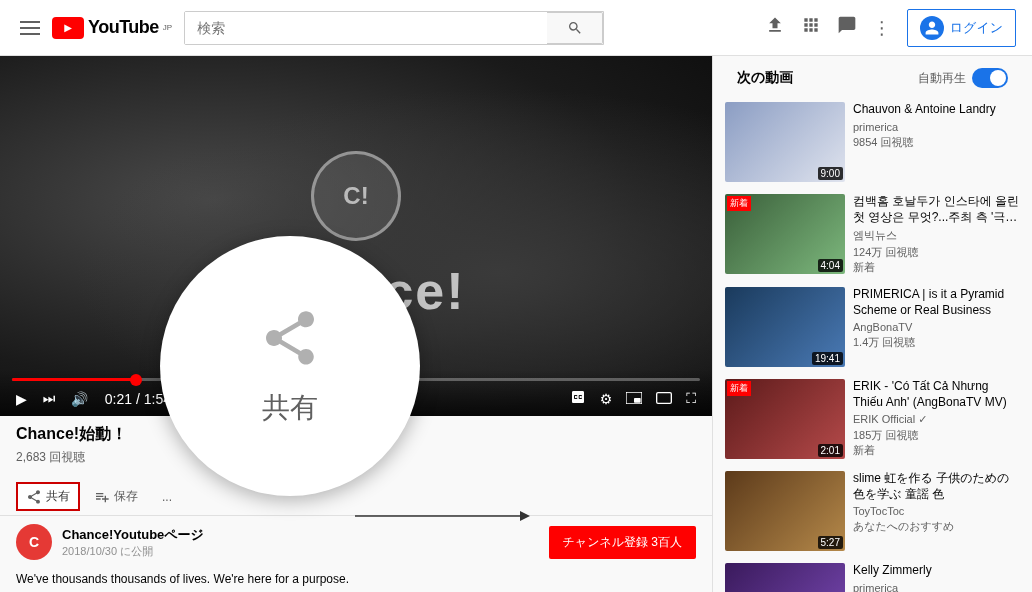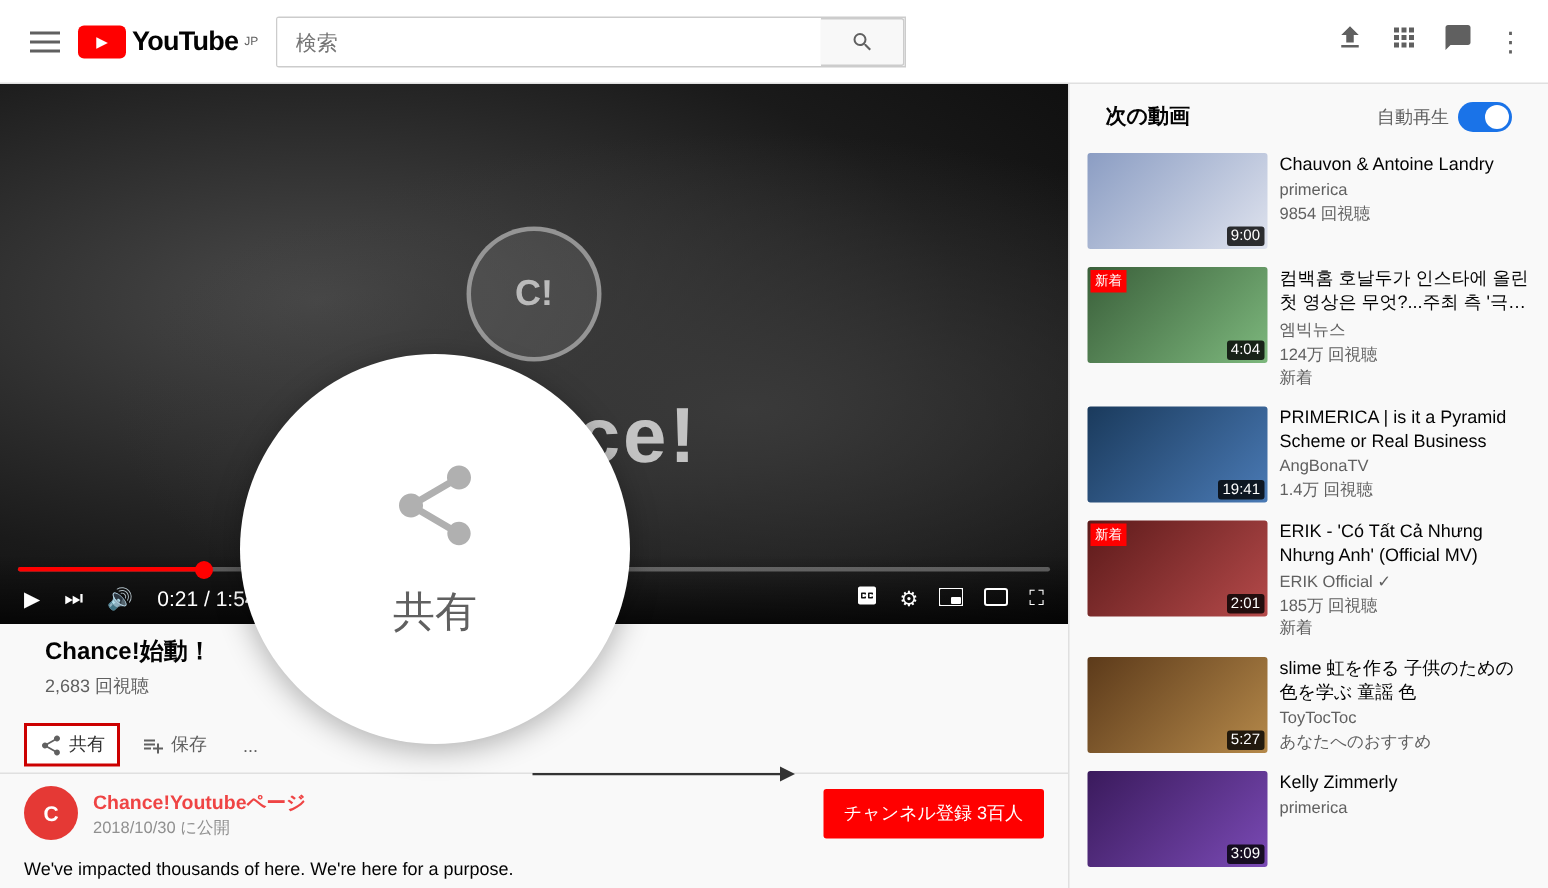--- a/index.html
+++ b/index.html
@@ -50,21 +50,21 @@
     .progress-bar { height: 3px; background: rgba(255,255,255,0.3); border-radius: 2px; margin-bottom: 6px; cursor: pointer; }
     .progress-fill { height: 100%; background: #ff0000; width: 18%; border-radius: 2px; position: relative; }
     .progress-dot { width: 12px; height: 12px; background: #ff0000; border-radius: 50%; position: absolute; right: -6px; top: -4px; }
     .controls-row { display: flex; align-items: center; gap: 8px; }
     .ctrl-btn { color: white; font-size: 14px; cursor: pointer; background: none; border: none; padding: 2px 4px; }
     .time-display { color: white; font-size: 14px; margin-left: 4px; }
     .ctrl-spacer { flex: 1; }
     .ctrl-right { display: flex; align-items: center; gap: 6px; }
 
     
-    .video-info { padding: 8px 30px 4px; }
+    .video-info { padding: 8px 16px 4px; }
     .video-title { font-size: 16px; font-weight: bold; color: #030303; margin-bottom: 4px; }
     .video-views { font-size: 12px; color: #606060; margin-bottom: 8px; }
 
     
     .action-row { display: flex; align-items: center; padding: 4px 16px; border-bottom: 1px solid #e0e0e0; gap: 4px; }
     .action-btn {
       display: flex; align-items: center; gap: 4px;
       padding: 6px 10px; cursor: pointer; color: #606060; font-size: 12px;
       border: none; background: none;
     }
@@ -81,36 +81,36 @@
       align-items: center; justify-content: center;
       z-index: 100;
     }
     .share-popup-icon { font-size: 48px; color: #b0b0b0; margin-bottom: 8px; }
     .share-popup-label { font-size: 28px; color: #606060; }
 
     
     .channel-row { display: flex; align-items: center; padding: 8px 16px; gap: 10px; }
     .channel-avatar { width: 36px; height: 36px; border-radius: 50%; background: #e53935; display: flex; align-items: center; justify-content: center; color: white; font-size: 14px; font-weight: bold; flex-shrink: 0; }
     .channel-info { flex: 1; }
-    .channel-name { font-size: 13px; font-weight: bold; color: #ef4444; }
+    .channel-name { font-size: 13px; font-weight: bold; color: #000000; }
     .channel-date { font-size: 11px; color: #909090; }
     .subscribe-btn { background: #ff0000; color: white; border: none; border-radius: 2px; padding: 8px 14px; font-size: 12px; cursor: pointer; white-space: nowrap; }
 
     .video-description { padding: 4px 16px; font-size: 12px; color: #030303; }
 
     
     .sidebar { width: 320px; flex-shrink: 0; overflow-y: auto; background: #f9f9f9; border-left: 1px solid #e0e0e0; }
     .sidebar-header { display: flex; align-items: center; justify-content: space-between; padding: 12px 24px 8px; }
     .sidebar-title { font-size: 14px; font-weight: bold; color: #030303; }
     .autoplay-row { display: flex; align-items: center; gap: 6px; font-size: 12px; color: #606060; }
     .toggle { width: 36px; height: 20px; background: #1a73e8; border-radius: 10px; position: relative; cursor: pointer; }
     .toggle-dot { width: 16px; height: 16px; background: white; border-radius: 50%; position: absolute; right: 2px; top: 2px; }
 
     .video-card { display: flex; gap: 8px; padding: 6px 12px; cursor: pointer; }
-    .thumb { width: 120px; height: 64px; background: #333; flex-shrink: 0; position: relative; border-radius: 2px; overflow: hidden; }
+    .thumb { width: 120px; height: 80px; background: #333; flex-shrink: 0; position: relative; border-radius: 2px; overflow: hidden; }
     .thumb-duration { position: absolute; bottom: 2px; right: 2px; background: rgba(0,0,0,0.8); color: white; font-size: 10px; padding: 1px 3px; border-radius: 2px; }
     .thumb-new { position: absolute; top: 2px; left: 2px; background: #ff0000; color: white; font-size: 9px; padding: 1px 3px; }
     .card-info { flex: 1; }
     .card-title { font-size: 12px; color: #030303; line-height: 1.3; margin-bottom: 3px; display: -webkit-box; -webkit-line-clamp: 2; -webkit-box-orient: vertical; overflow: hidden; }
     .card-channel { font-size: 11px; color: #606060; margin-bottom: 2px; }
     .card-views { font-size: 11px; color: #606060; }
     .card-new { font-size: 11px; color: #606060; }
 
     
     .share-btn-highlighted {
@@ -167,20 +167,28 @@
       <svg width="20" height="20" viewBox="0 0 24 24" fill="#606060">
           <path d="M4 4h4v4H4V4zm6 0h4v4h-4V4zm6 0h4v4h-4V4zM4 10h4v4H4v-4zm6 0h4v4h-4v-4zm6 0h4v4h-4v-4zM4 16h4v4H4v-4zm6 0h4v4h-4v-4zm6 0h4v4h-4v-4z"></path>
         </svg>
     </span>
     <span class="header-icon">
       <svg width="20" height="20" viewBox="0 0 24 24" fill="#606060">
           <path d="M20 2H4c-1.1 0-2 .9-2 2v18l4-4h14c1.1 0 2-.9 2-2V4c0-1.1-.9-2-2-2z"></path>
         </svg>
     </span>
     <span class="header-icon">⋮</span>
+    <button class="login-btn">
+      <div class="login-avatar">
+        <svg width="16" height="16" viewBox="0 0 24 24" fill="white">
+            <path d="M12 12c2.7 0 4.8-2.1 4.8-4.8S14.7 2.4 12 2.4 7.2 4.5 7.2 7.2 9.3 12 12 12zm0 2.4c-3.2 0-9.6 1.6-9.6 4.8v2.4h19.2v-2.4c0-3.2-6.4-4.8-9.6-4.8z"></path>
+          </svg>
+      </div>
+      <span>ログイン</span>
+    </button>
   </div>
 </div>
 
 <div class="main">
 
   <div class="video-section">
     <div class="video-section-inner">
 
       <div class="video-player">
         <div class="video-placeholder">
@@ -263,21 +271,21 @@
         <div class="channel-avatar">
           <span>C</span>
         </div>
         <div class="channel-info">
           <div class="channel-name">Chance!Youtubeページ</div>
           <div class="channel-date">2018/10/30 に公開</div>
         </div>
         <button class="subscribe-btn">チャンネル登録 3百人</button>
       </div>
 
-      <div class="video-description">We've impacted thousands of here. We're here for a purpose.</div>
+      <div class="video-description">We've thousands thousands of lives. We're here for a purpose.</div>
 
       <div class="share-popup-overlay">
         <div class="share-popup-icon">
           <svg width="64" height="64" viewBox="0 0 24 24" fill="#b0b0b0">
               <path d="M18 16.08c-.76 0-1.44.3-1.96.77L8.91 12.7c.05-.23.09-.46.09-.7s-.04-.47-.09-.7l7.05-4.11c.54.5 1.25.81 2.04.81 1.66 0 3-1.34 3-3s-1.34-3-3-3-3 1.34-3 3c0 .24.04.47.09.7L8.04 9.81C7.5 9.31 6.79 9 6 9c-1.66 0-3 1.34-3 3s1.34 3 3 3c.79 0 1.5-.31 2.04-.81l7.12 4.16c-.05.21-.08.43-.08.65 0 1.61 1.31 2.92 2.92 2.92 1.61 0 2.92-1.31 2.92-2.92s-1.31-2.92-2.92-2.92z"></path>
             </svg>
         </div>
         <div class="share-popup-label">共有</div>
       </div>
 
@@ -334,21 +342,21 @@
       <div class="card-views">1.4万 回視聴</div>
 
     </div>
   </div>
         <div class="video-card">
     <div class="thumb thumb-4">
       <div class="thumb-new">新着</div>
             <div class="thumb-duration">2:01</div>
     </div>
     <div class="card-info">
-      <div class="card-title">ERIK - 'Có Tất Cả Nhưng Nhưng Anh' (Official MV)</div>
+      <div class="card-title">ERIK - 'Có Tất Cả Nhưng Thiếu Anh' (AngBonaTV MV)</div>
       <div class="card-channel">ERIK Official ✓</div>
       <div class="card-views">185万 回視聴</div>
       <div class="card-new">新着</div>
     </div>
   </div>
         <div class="video-card">
     <div class="thumb thumb-5">
       <div class="thumb-duration">5:27</div>
     </div>
     <div class="card-info">

